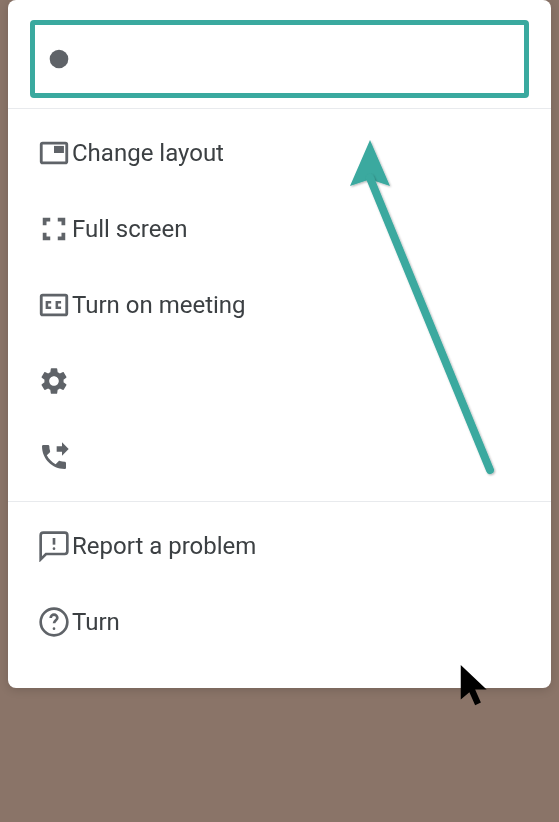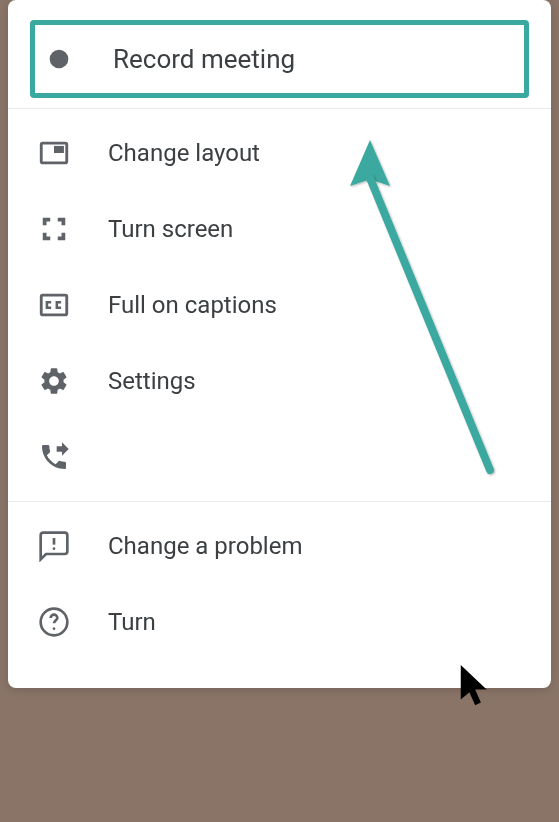--- a/index.html
+++ b/index.html
@@ -36,21 +36,20 @@
     .menu-item .icon-wrap {
       width: 36px;
       height: 36px;
       display: flex;
       align-items: center;
       justify-content: center;
       flex-shrink: 0;
       color: #5f6368;
     }
     .menu-item .label {
-      margin-left: 36px;
       font-size: 24px;
       color: #3c4043;
     }
     .divider {
       height: 1px;
       background: #e8eaed;
       margin: 6px 0;
     }
     .highlight-box {
       border: 5px solid #3aa99f;
@@ -93,82 +92,80 @@
 <body>
 
 <div class="menu-panel">
 
   <div class="highlight-box">
     <span class="icon-wrap">
       <svg width="28" height="28" viewBox="0 0 24 24">
           <circle cx="12" cy="12" r="8" fill="#5f6368"></circle>
         </svg>
     </span>
-    <span class="label">Record meeting</span>
   </div>
 
   <div class="divider"></div>
 
   <div class="menu-item">
     <span class="icon-wrap">
       <svg width="34" height="34" viewBox="0 0 24 24" fill="none" stroke="#5f6368" stroke-width="2">
         <rect x="3" y="5" width="18" height="14" rx="1"></rect>
         <rect x="12" y="7" width="7" height="5" fill="#5f6368" stroke="none"></rect>
       </svg>
     </span>
     <span class="label">Change layout</span>
   </div>
 
   <div class="menu-item">
     <span class="icon-wrap">
       <svg width="30" height="30" viewBox="0 0 24 24" fill="#5f6368">
         <path d="M3 3h6v3H6v3H3V3zm18 0v6h-3V6h-3V3h6zM3 21v-6h3v3h3v3H3zm18 0h-6v-3h3v-3h3v6z"></path>
       </svg>
     </span>
-    <span class="label">Turn screen</span>
+    <span class="label">Full screen</span>
   </div>
 
   <div class="menu-item">
     <span class="icon-wrap">
       <svg width="34" height="34" viewBox="0 0 24 24" fill="none" stroke="#5f6368" stroke-width="2">
         <rect x="3" y="5" width="18" height="14" rx="1"></rect>
         <path d="M10 10H7v4h3M17 10h-3v4h3" stroke-width="1.8"></path>
       </svg>
     </span>
-    <span class="label">Full on captions</span>
+    <span class="label">Turn on meeting</span>
   </div>
 
   <div class="menu-item">
     <span class="icon-wrap">
       <svg width="32" height="32" viewBox="0 0 24 24" fill="#5f6368">
         <path d="M19.14 12.94c.04-.3.06-.61.06-.94 0-.32-.02-.64-.07-.94l2.03-1.58c.18-.14.23-.41.12-.61l-1.92-3.32c-.12-.22-.37-.29-.59-.22l-2.39.96c-.5-.38-1.03-.7-1.62-.94l-.36-2.54c-.04-.24-.24-.41-.48-.41h-3.84c-.24 0-.43.17-.47.41l-.36 2.54c-.59.24-1.13.57-1.62.94l-2.39-.96c-.22-.08-.47 0-.59.22L2.74 8.87c-.12.21-.08.47.12.61l2.03 1.58c-.05.3-.09.63-.09.94 0 .31.02.64.07.94l-2.03 1.58c-.18.14-.23.41-.12.61l1.92 3.32c.12.22.37.29.59.22l2.39-.96c.5.38 1.03.7 1.62.94l.36 2.54c.05.24.24.41.48.41h3.84c.24 0 .44-.17.47-.41l.36-2.54c.59-.24 1.13-.56 1.62-.94l2.39.96c.22.08.47 0 .59-.22l1.92-3.32c.12-.22.07-.47-.12-.61l-2.01-1.58zM12 15.6c-1.98 0-3.6-1.62-3.6-3.6s1.62-3.6 3.6-3.6 3.6 1.62 3.6 3.6-1.62 3.6-3.6 3.6z"></path>
       </svg>
     </span>
-    <span class="label">Settings</span>
   </div>
 
   <div class="menu-item">
     <span class="icon-wrap">
       <svg width="32" height="32" viewBox="0 0 24 24" fill="#5f6368">
         <path d="M18 11l5-5-5-5v3h-4v4h4v3zm2 4.5c-1.25 0-2.45-.2-3.57-.57-.35-.11-.74-.03-1.02.24l-2.2 2.2c-2.83-1.44-5.15-3.75-6.59-6.59l2.2-2.21c.28-.26.36-.65.25-1C8.7 6.45 8.5 5.25 8.5 4c0-.55-.45-1-1-1H4c-.55 0-1 .45-1 1 0 9.39 7.61 17 17 17 .55 0 1-.45 1-1v-3.5c0-.55-.45-1-1-1z"></path>
       </svg>
     </span>
   </div>
 
   <div class="divider"></div>
 
   <div class="menu-item">
     <span class="icon-wrap">
       <svg width="32" height="32" viewBox="0 0 24 24" fill="none" stroke="#5f6368" stroke-width="2">
         <path d="M20 2H4c-1.1 0-2 .9-2 2v18l4-4h14c1.1 0 2-.9 2-2V4c0-1.1-.9-2-2-2z"></path>
         <line x1="12" y1="6" x2="12" y2="11"></line>
         <circle cx="12" cy="14" r="1" fill="#5f6368" stroke="none"></circle>
       </svg>
     </span>
-    <span class="label">Change a problem</span>
+    <span class="label">Report a problem</span>
   </div>
 
   <div class="menu-item">
     <span class="icon-wrap">
       <svg width="32" height="32" viewBox="0 0 24 24" fill="none" stroke="#5f6368" stroke-width="2">
         <circle cx="12" cy="12" r="10"></circle>
         <path d="M9.5 9a2.5 2.5 0 115 0c0 1.5-2.5 2-2.5 4"></path>
         <circle cx="12" cy="17" r="1" fill="#5f6368" stroke="none"></circle>
       </svg>
     </span>

